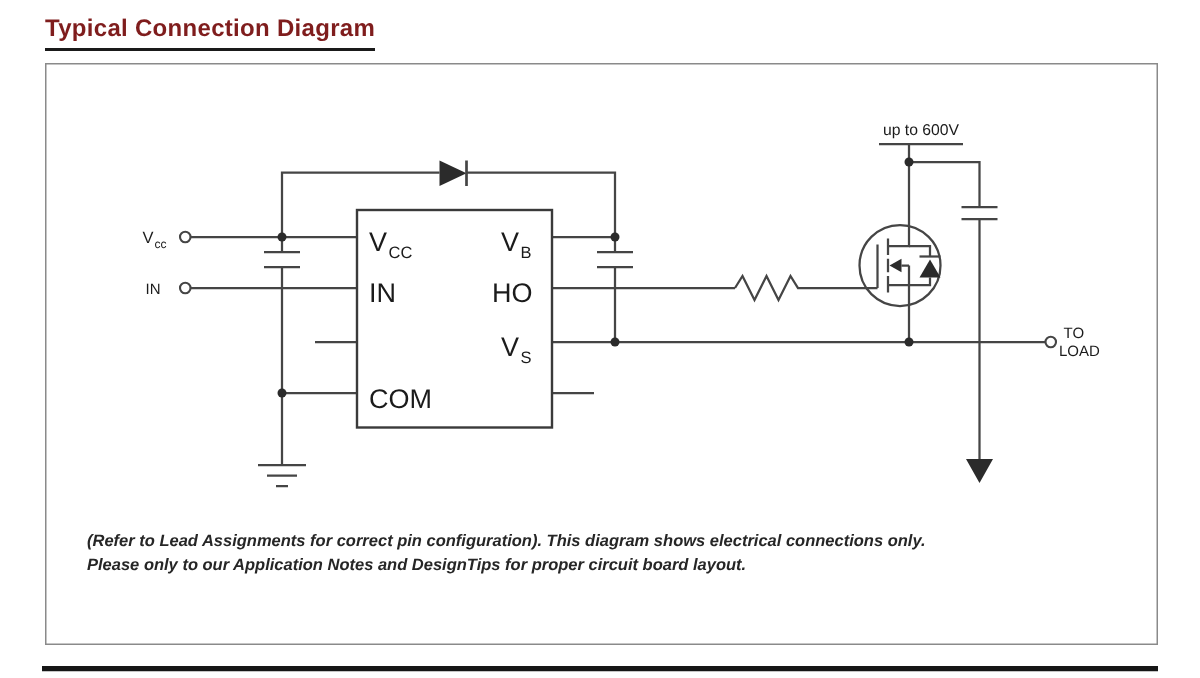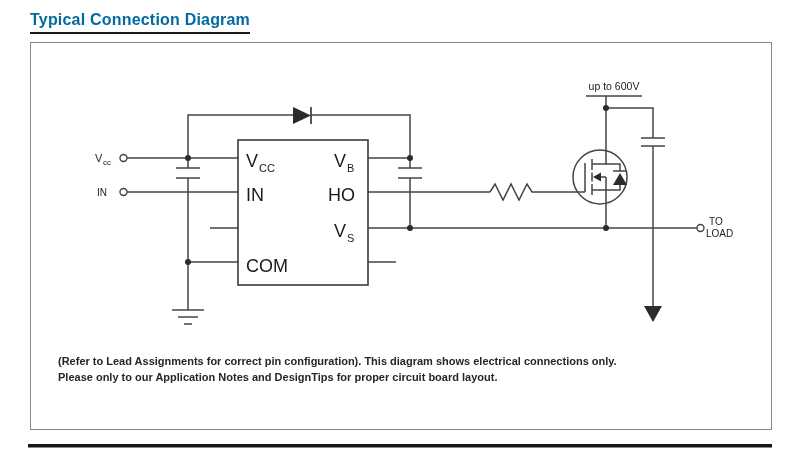--- a/index.html
+++ b/index.html
@@ -2,28 +2,28 @@
 <html><head>
 <meta charset="utf-8">
 <style>
   html,body{margin:0;padding:0;}
   body{
     width:800px;height:452px;position:relative;overflow:hidden;
     background:#ffffff;font-family:"Liberation Sans",sans-serif;
   }
   .title{
     position:absolute;left:30px;top:11px;
-    font-size:16px;font-weight:bold;color:#0369a1;
+    font-size:16px;font-weight:bold;color:#7f1d1d;
     letter-spacing:.2px;border-bottom:2px solid #1a1a1a;padding-bottom:3px;
   }
   svg{position:absolute;left:0;top:0;}
   svg text{font-family:"Liberation Sans",sans-serif;fill:#1b1b1b;}
   .notes{
     position:absolute;left:58px;top:353px;width:700px;
-    font-size:11px;font-weight:bold;color:#262626;line-height:16px;
+    font-size:11px;font-weight:bold;color:#262626;line-height:16px;font-style:italic;
   }
 </style>
 </head>
 <body>
 
 <div class="title">Typical Connection Diagram</div>
 
 <svg width="800" height="452" viewBox="0 0 800 452">
 
   <rect x="30.5" y="42.5" width="741" height="387" fill="none" stroke="#8a8a8a" stroke-width="1"></rect>

